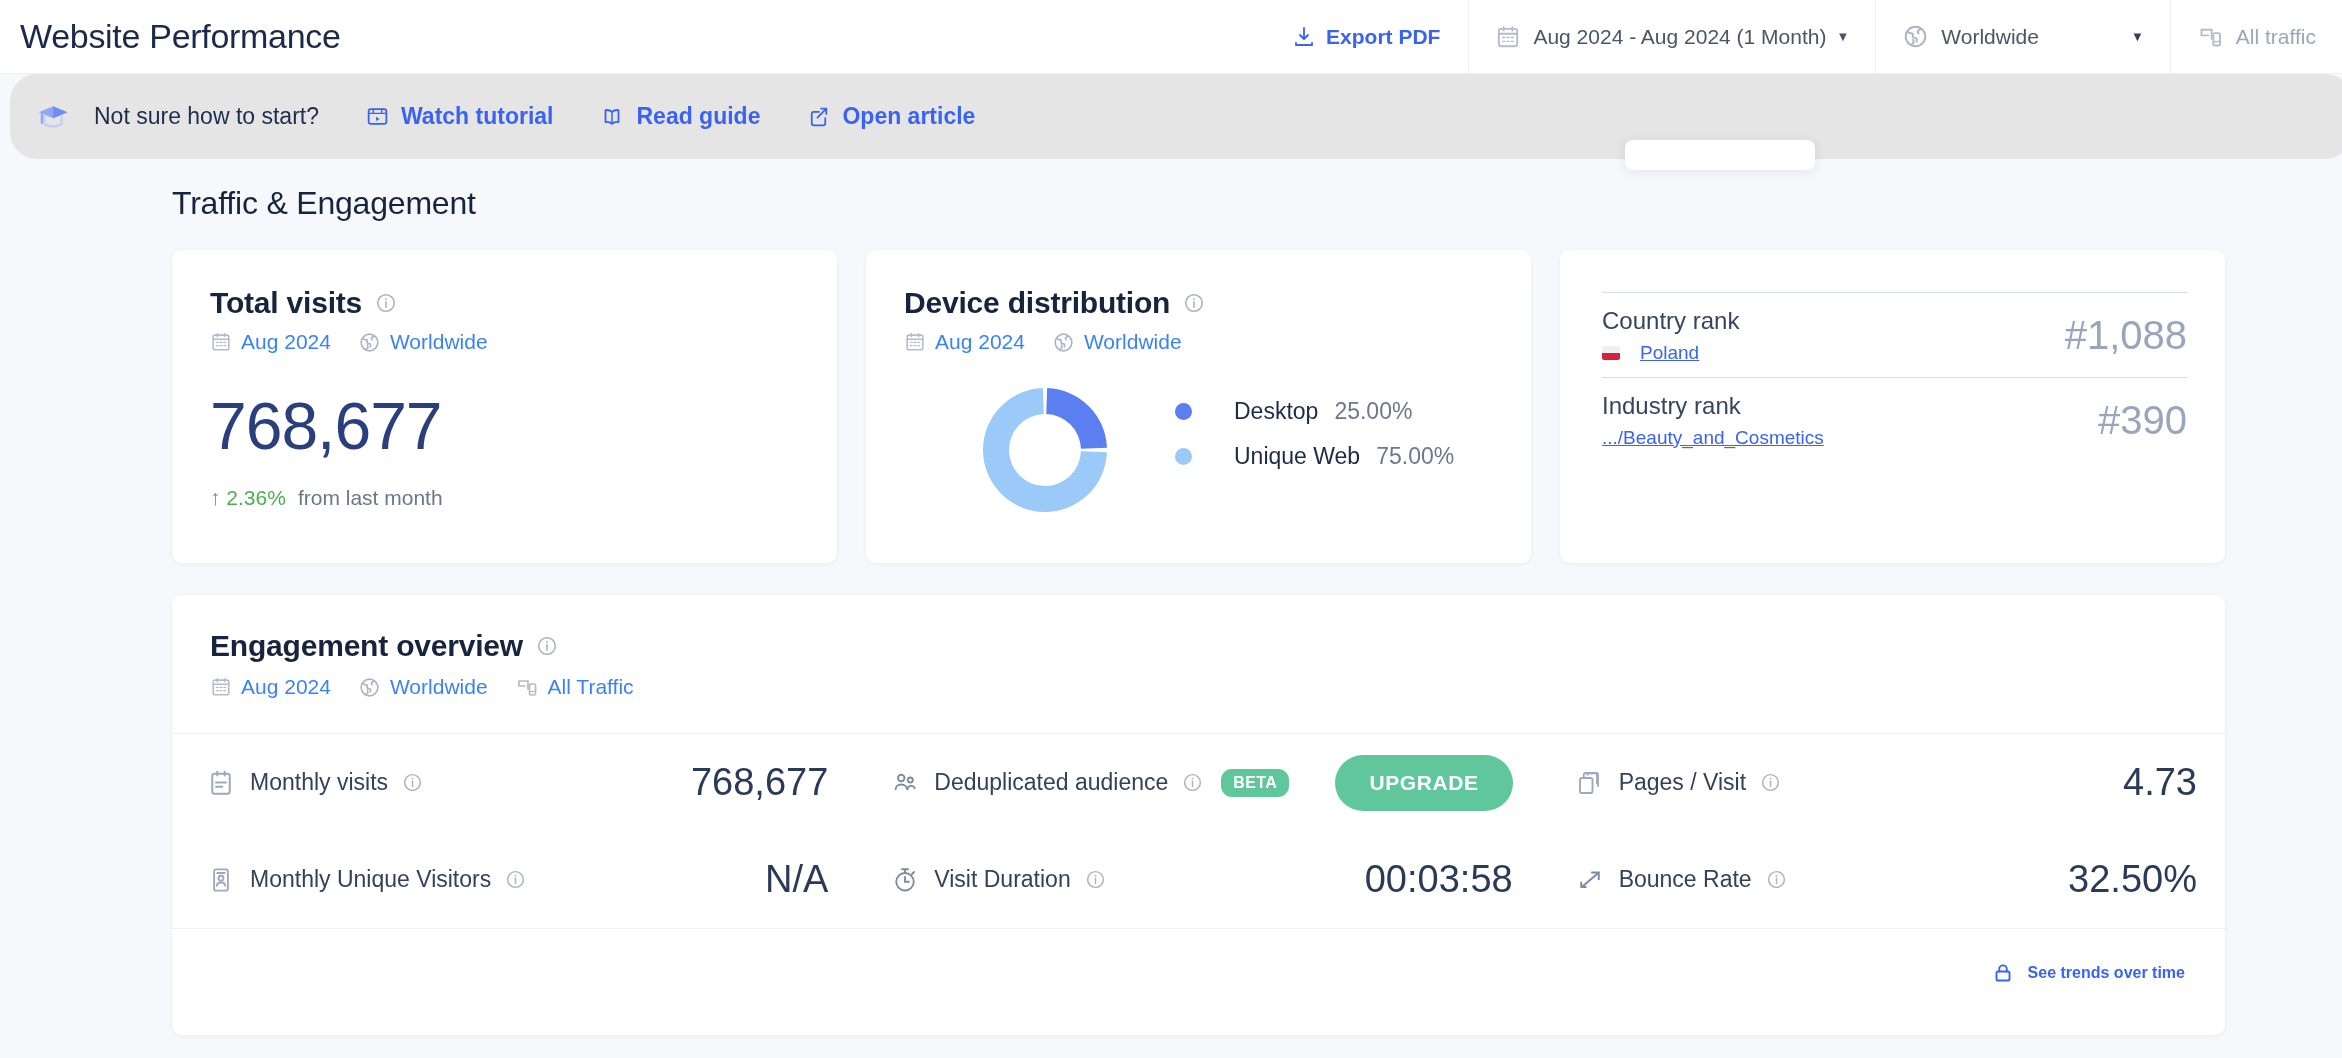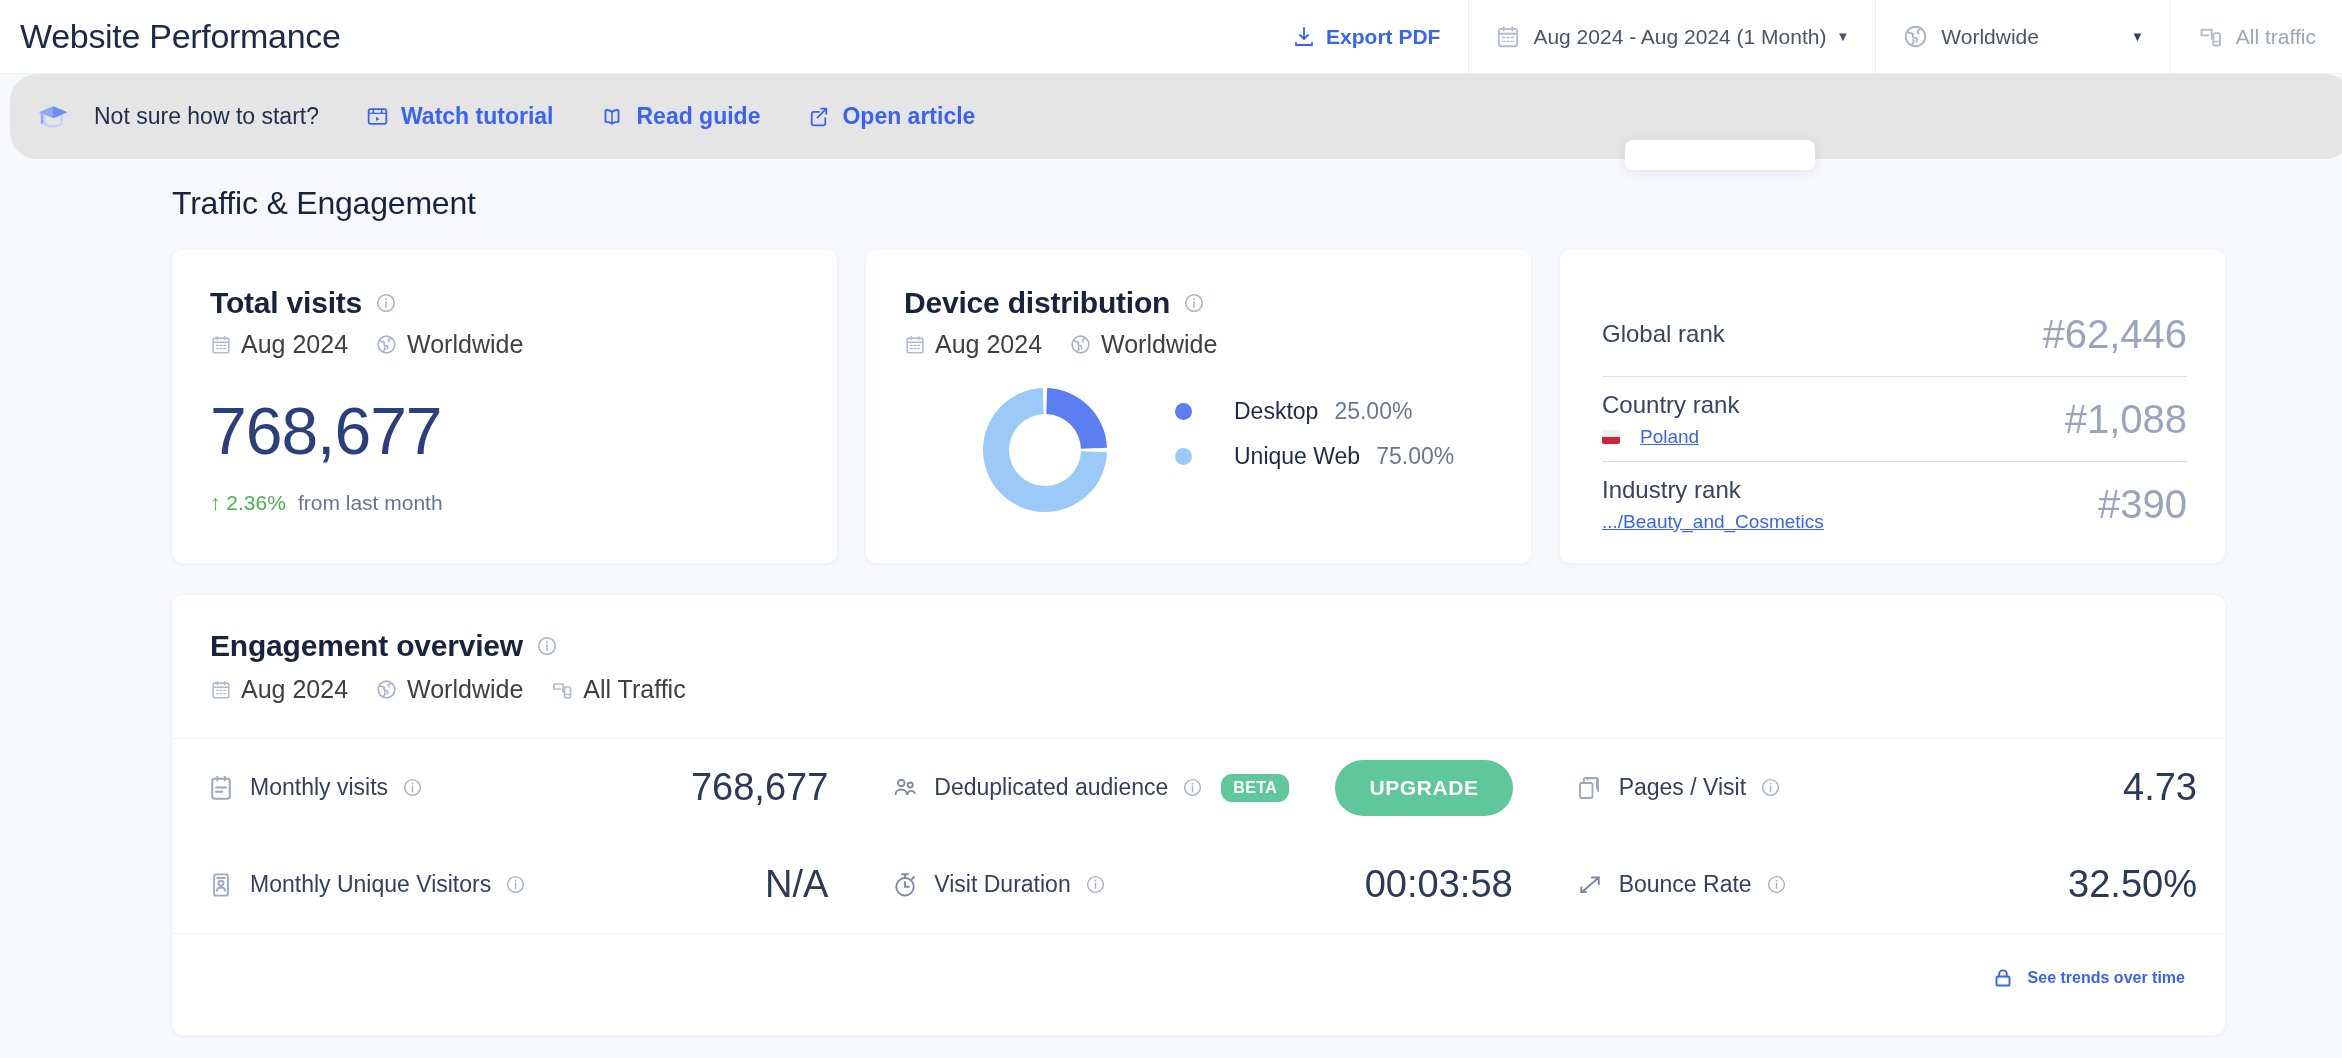--- a/index.html
+++ b/index.html
@@ -70,21 +70,21 @@
     position: absolute; background: #fff; border-radius: 10px;
     box-shadow: 0 1px 4px rgba(35,55,95,0.07);
   }
   #card-visits  { left: 172px;  top: 250px; width: 665px; height: 313px; }
   #card-device  { left: 866px;  top: 250px; width: 665px; height: 313px; }
   #card-ranks   { left: 1560px; top: 250px; width: 665px; height: 313px; }
 
   .card-title-row { display: flex; align-items: center; gap: 13px; padding: 36px 0 0 38px; }
   .card-title { font-size: 30px; color: #17243e; font-weight: 700; letter-spacing: -0.2px; }
   .card-meta { display: flex; align-items: center; gap: 9px; padding: 10px 0 0 38px; }
-  .meta-text { font-size: 25px; color: #404040; }
+  .meta-text { font-size: 21px; color: #3b82f6; }
   .meta-sep { width: 9px; }
 
   .big-number {
     padding-left: 38px; margin-top: 34px;
     font-size: 66px; color: #2b3f7d; font-weight: 400; letter-spacing: -1px;
   }
   .delta-row { display: flex; align-items: baseline; gap: 12px; padding-left: 38px; margin-top: 22px; }
   .delta-up { color: #4caf50; font-size: 21px; }
   .delta-label { color: #6b7689; font-size: 21px; }
 
@@ -329,26 +329,20 @@
       <div class="legend-row">
         <span class="dot" style="background:#9ccaf8"></span>
         <span class="legend-label">Unique Web</span>
         <span class="legend-val">75.00%</span>
       </div>
     </div>
 
   <div class="card" id="card-ranks">
     <div style="height:42px"></div>
 
-    <div class="rank-row">
-      <div class="rank-left">
-        <span class="rank-name">Global rank</span>
-      </div>
-      <span class="rank-val">#62,446</span>
-    </div>
     <div class="rank-div"></div>
 
     <div class="rank-row">
       <div class="rank-left">
         <span class="rank-name">Country rank</span>
         <span class="rank-sub">
           <span class="flag-pl">
               <i style="background:#f0f0f0"></i>
               <i style="background:#d4213d"></i>
             </span>

